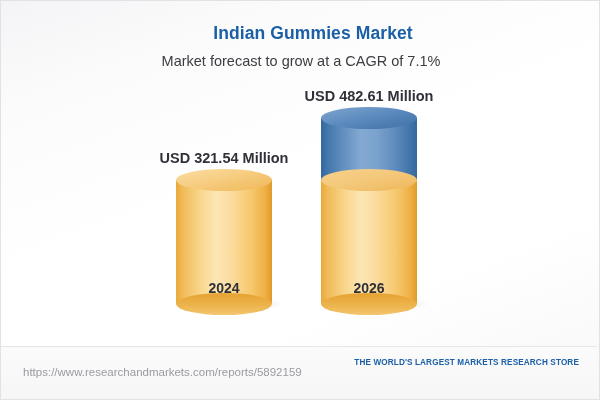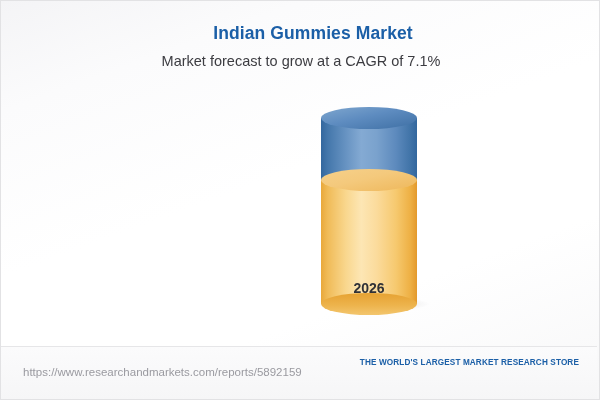--- a/index.html
+++ b/index.html
@@ -189,37 +189,49 @@
 </head>
 <body>
 
 <div class="infographic">
 
   <div class="chart-title">Indian Gummies Market</div>
   <div class="chart-subtitle">Market forecast to grow at a CAGR of 7.1%</div>
 
   <div class="plot-area">
 
+    <div class="bar-group g2024">
+      <div class="value-label">USD 321.54 Million</div>
+      <div class="cylinder">
+        <div class="cyl-shadow"></div>
+        <div class="seg seg-yellow" style="height:124px;">
+          <div class="cap cap-yellow-top"></div>
+          <div class="cap cap-bottom"></div>
+        </div>
+      </div>
+      <div class="axis-label">2024</div>
+    </div>
 
     <div class="bar-group g2030">
+      <div class="value-label">USD 482.61 Million</div>
       <div class="cylinder">
         <div class="cyl-shadow"></div>
         <div class="seg seg-blue" style="height:62px;">
           <div class="cap cap-blue-top"></div>
         </div>
         <div class="seg seg-yellow" style="height:124px;">
           <div class="cap cap-divider"></div>
           <div class="cap cap-bottom"></div>
         </div>
       </div>
       <div class="axis-label">2026</div>
     </div>
 
   </div>
 
   <div class="footer">
     <div class="source-url">https://www.researchandmarkets.com/reports/5892159</div>
     <div class="brand">
-      <div class="brand-tagline">THE WORLD'S LARGEST MARKET RESEARCH STORE</div>
+      <div class="brand-tagline">THE WORLD'S LARGEST MARKETS RESEARCH STORE</div>
     </div>
   </div>
 
 </div>
 
 </body></html>

